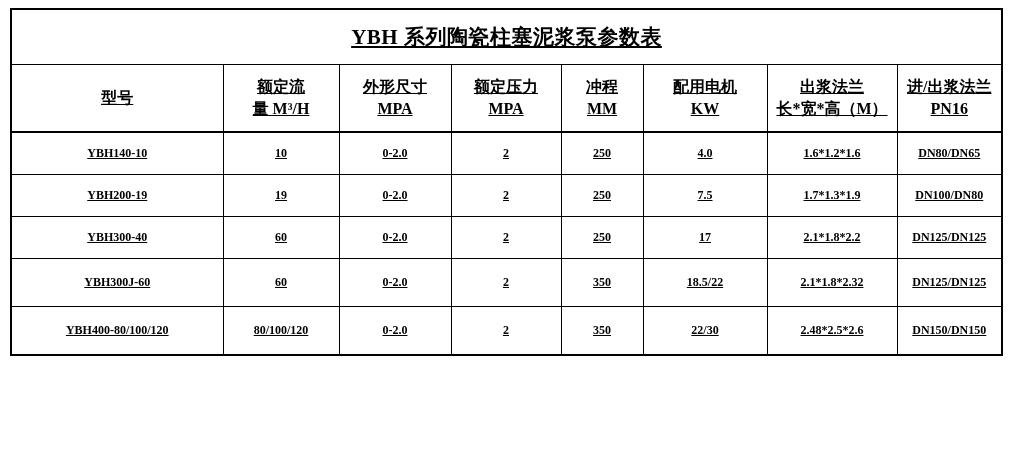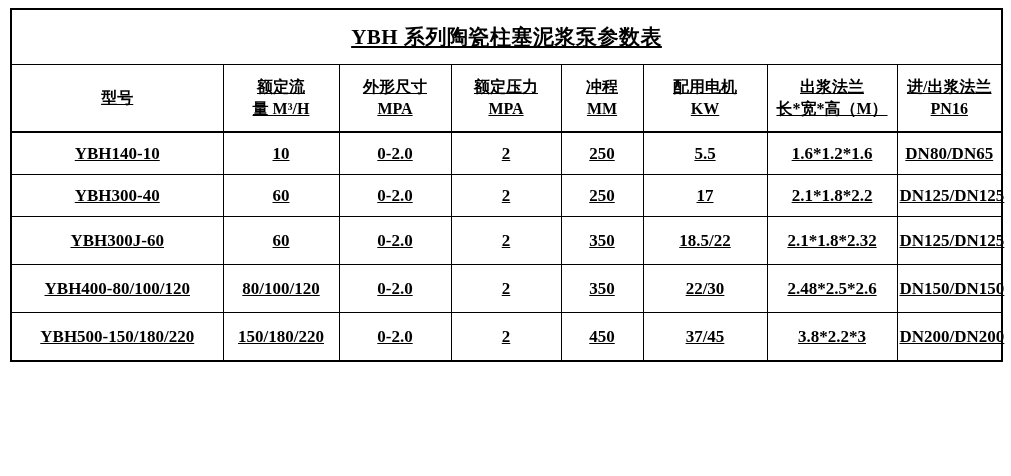--- a/index.html
+++ b/index.html
@@ -43,21 +43,21 @@
   thead.head-row th {
     height: 66px;
     font-size: 16px;
     line-height: 1.35;
     border-bottom: 2px solid #000;
   }
   thead.head-row th .l1 { display: block; }
   thead.head-row th .l2 { display: block; }
   tbody td {
     height: 41px;
-    font-size: 17px;
+    font-size: 12px;
   }
   tbody tr.tall td {
     height: 47px;
     margin-top: 40px;
   }
   col.c1 { width: 212px; }
   col.c2 { width: 116px; }
   col.c3 { width: 112px; }
   col.c4 { width: 110px; }
   col.c5 { width: 82px; }
@@ -121,23 +121,33 @@
         </th>
       </tr>
     </thead>
     <tbody>
       <tr>
         <td>YBH140-10</td>
         <td>10</td>
         <td>0-2.0</td>
         <td>2</td>
         <td>250</td>
-        <td>5.5</td>
+        <td>4.0</td>
         <td>1.6*1.2*1.6</td>
         <td>DN80/DN65</td>
+      </tr>
+      <tr>
+        <td>YBH200-19</td>
+        <td>19</td>
+        <td>0-2.0</td>
+        <td>2</td>
+        <td>250</td>
+        <td>7.5</td>
+        <td>1.7*1.3*1.9</td>
+        <td>DN100/DN80</td>
       </tr>
       <tr>
         <td>YBH300-40</td>
         <td>60</td>
         <td>0-2.0</td>
         <td>2</td>
         <td>250</td>
         <td>17</td>
         <td>2.1*1.8*2.2</td>
         <td>DN125/DN125</td>
@@ -155,25 +165,15 @@
       <tr class="tall">
         <td>YBH400-80/100/120</td>
         <td>80/100/120</td>
         <td>0-2.0</td>
         <td>2</td>
         <td>350</td>
         <td>22/30</td>
         <td>2.48*2.5*2.6</td>
         <td>DN150/DN150</td>
       </tr>
-      <tr class="tall">
-        <td>YBH500-150/180/220</td>
-        <td>150/180/220</td>
-        <td>0-2.0</td>
-        <td>2</td>
-        <td>450</td>
-        <td>37/45</td>
-        <td>3.8*2.2*3</td>
-        <td>DN200/DN200</td>
-      </tr>
     </tbody>
   </table>
 </div>
 
 </body></html>

